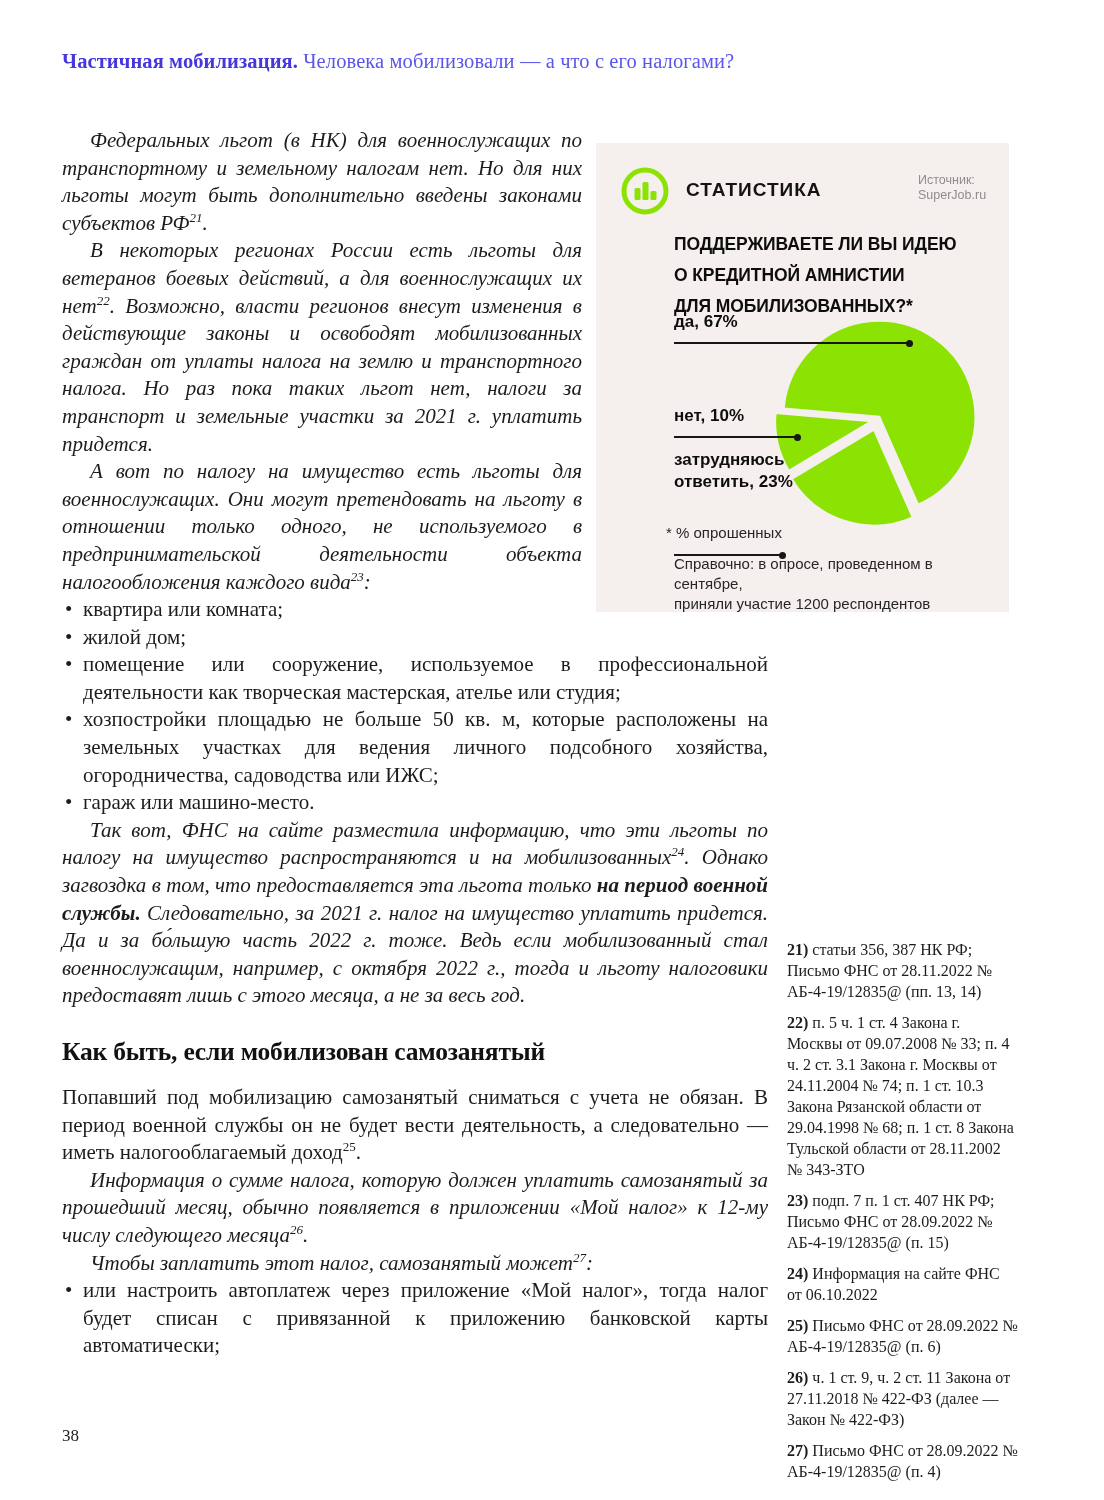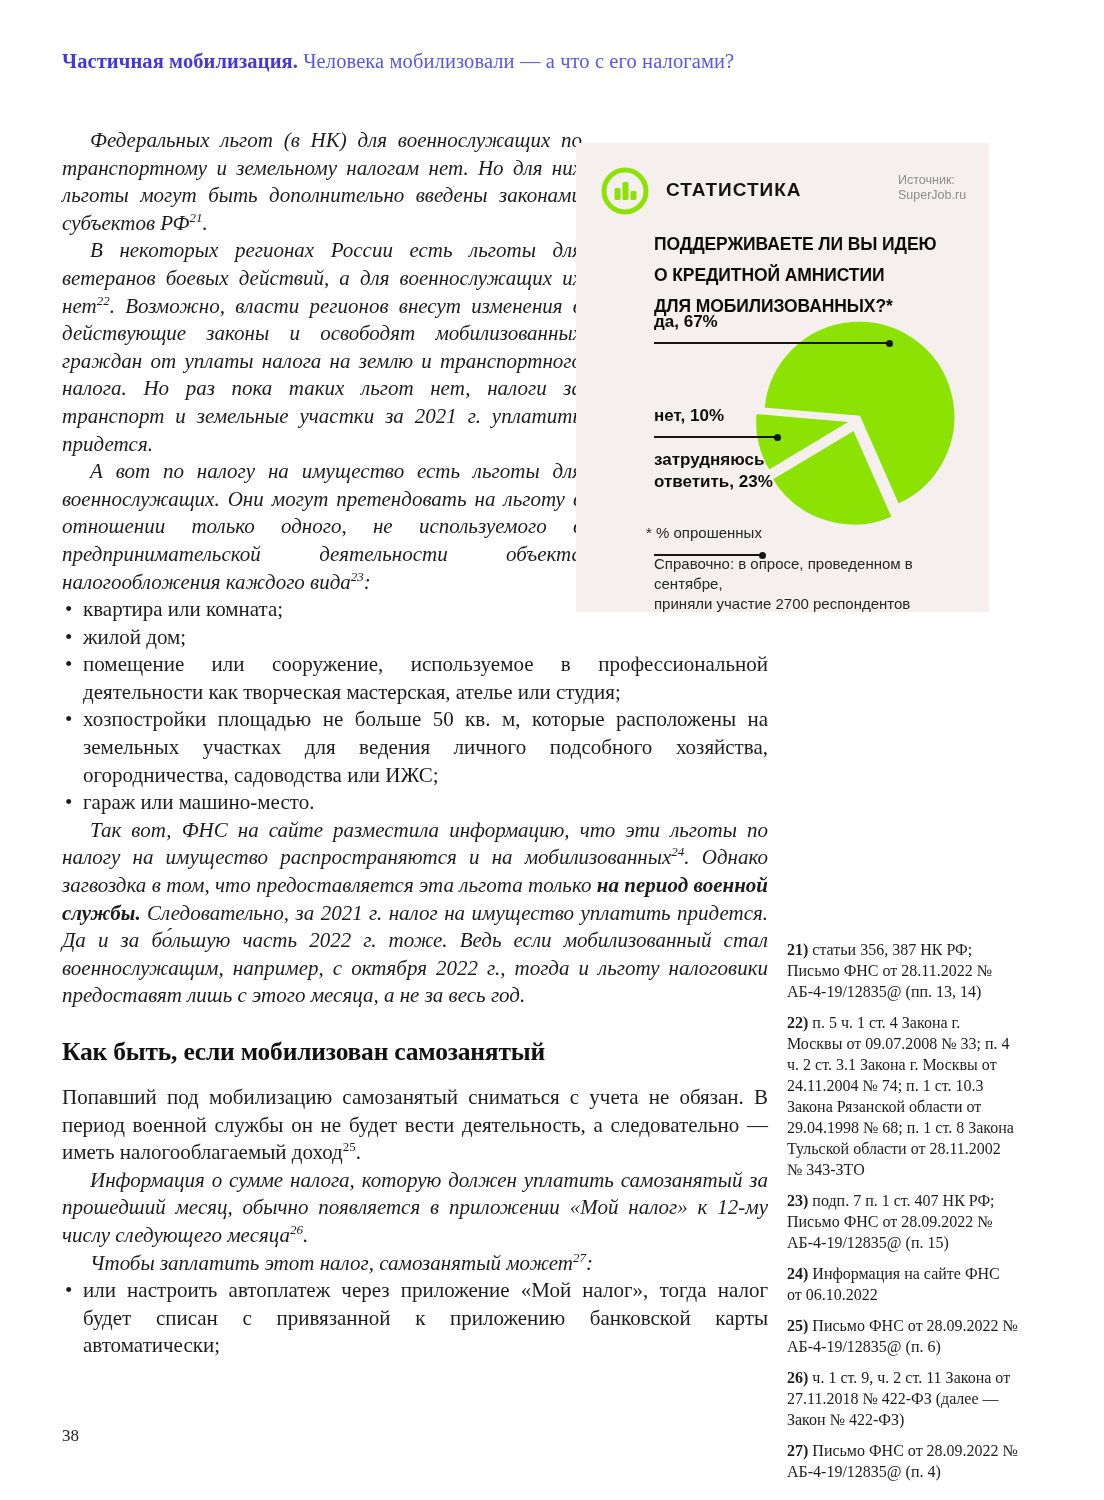--- a/index.html
+++ b/index.html
@@ -23,21 +23,21 @@
   .article .li { position:relative; padding-left:21px; }
   .article .li .bullet { position:absolute; left:3px; top:0; }
   .article h2.section-h {
     font-size:25.5px; line-height:30px; font-weight:bold; color:#111;
     margin:27px 0 17px 0; text-align:left; letter-spacing:-0.2px;
   }
   .article sup.fn-ref { font-size:13px; line-height:0; vertical-align:super; }
   .article .b { font-weight:bold; }
   
   .statbox {
-    position:absolute; left:576px; top:143px; width:413px; height:469px;
+    position:absolute; left:596px; top:143px; width:413px; height:469px;
     background:#f5f0ee; font-family:"Liberation Sans","DejaVu Sans",sans-serif; color:#101010;
   }
   .stat-icon { position:absolute; left:23px; top:22px; }
   .stat-label { position:absolute; left:90px; top:36px; font-size:19px; font-weight:bold; letter-spacing:1px; color:#141414; }
   .stat-source { position:absolute; left:322px; top:30px; font-size:12.5px; line-height:15px; color:#8d8d8d; }
   .stat-question {
     position:absolute; left:78px; top:86px; width:320px;
     font-size:17.5px; line-height:31px; font-weight:bold; letter-spacing:-0.1px;
     white-space:pre-line; color:#0d0d0d;
   }
@@ -108,21 +108,21 @@
     <div id="callouts">
         <div class="callout-label" style="left: 78px; top: 168px;">да, 67%</div>
         <div class="callout-line" style="left: 78px; top: 199px; width: 236px;"></div>
         <div class="callout-label" style="left: 78px; top: 262px;">нет, 10%</div>
         <div class="callout-line" style="left: 78px; top: 293px; width: 124px;"></div>
         <div class="callout-label" style="left: 78px; top: 306px;">затрудняюсь ответить, 23%</div>
         <div class="callout-line" style="left: 78px; top: 411px; width: 109px;"></div>
       </div>
     <div class="stat-note">* % опрошенных</div>
     <div class="stat-ref">Справочно: в опросе, проведенном в сентябре,
-приняли участие 2700 респондентов</div>
+приняли участие 1200 респондентов</div>
   </div>
 
   <div class="footnotes">
       <div class="footnote"><span class="fn-num">21) </span><span>статьи 356, 387 НК РФ; Письмо ФНС от 28.11.2022 № АБ-4-19/12835@ (пп. 13, 14)</span></div>
       <div class="footnote"><span class="fn-num">22) </span><span>п. 5 ч. 1 ст. 4 Закона г. Москвы от 09.07.2008 № 33; п. 4 ч. 2 ст. 3.1 Закона г. Москвы от 24.11.2004 № 74; п. 1 ст. 10.3 Закона Рязанской области от 29.04.1998 № 68; п. 1 ст. 8 Закона Тульской области от 28.11.2002 № 343-ЗТО</span></div>
       <div class="footnote"><span class="fn-num">23) </span><span>подп. 7 п. 1 ст. 407 НК РФ; Письмо ФНС от 28.09.2022 № АБ-4-19/12835@ (п. 15)</span></div>
       <div class="footnote"><span class="fn-num">24) </span><span>Информация на сайте ФНС от 06.10.2022</span></div>
       <div class="footnote"><span class="fn-num">25) </span><span>Письмо ФНС от 28.09.2022 № АБ-4-19/12835@ (п. 6)</span></div>
       <div class="footnote"><span class="fn-num">26) </span><span>ч. 1 ст. 9, ч. 2 ст. 11 Закона от 27.11.2018 № 422-ФЗ (далее — Закон № 422-ФЗ)</span></div>
       <div class="footnote"><span class="fn-num">27) </span><span>Письмо ФНС от 28.09.2022 № АБ-4-19/12835@ (п. 4)</span></div>

